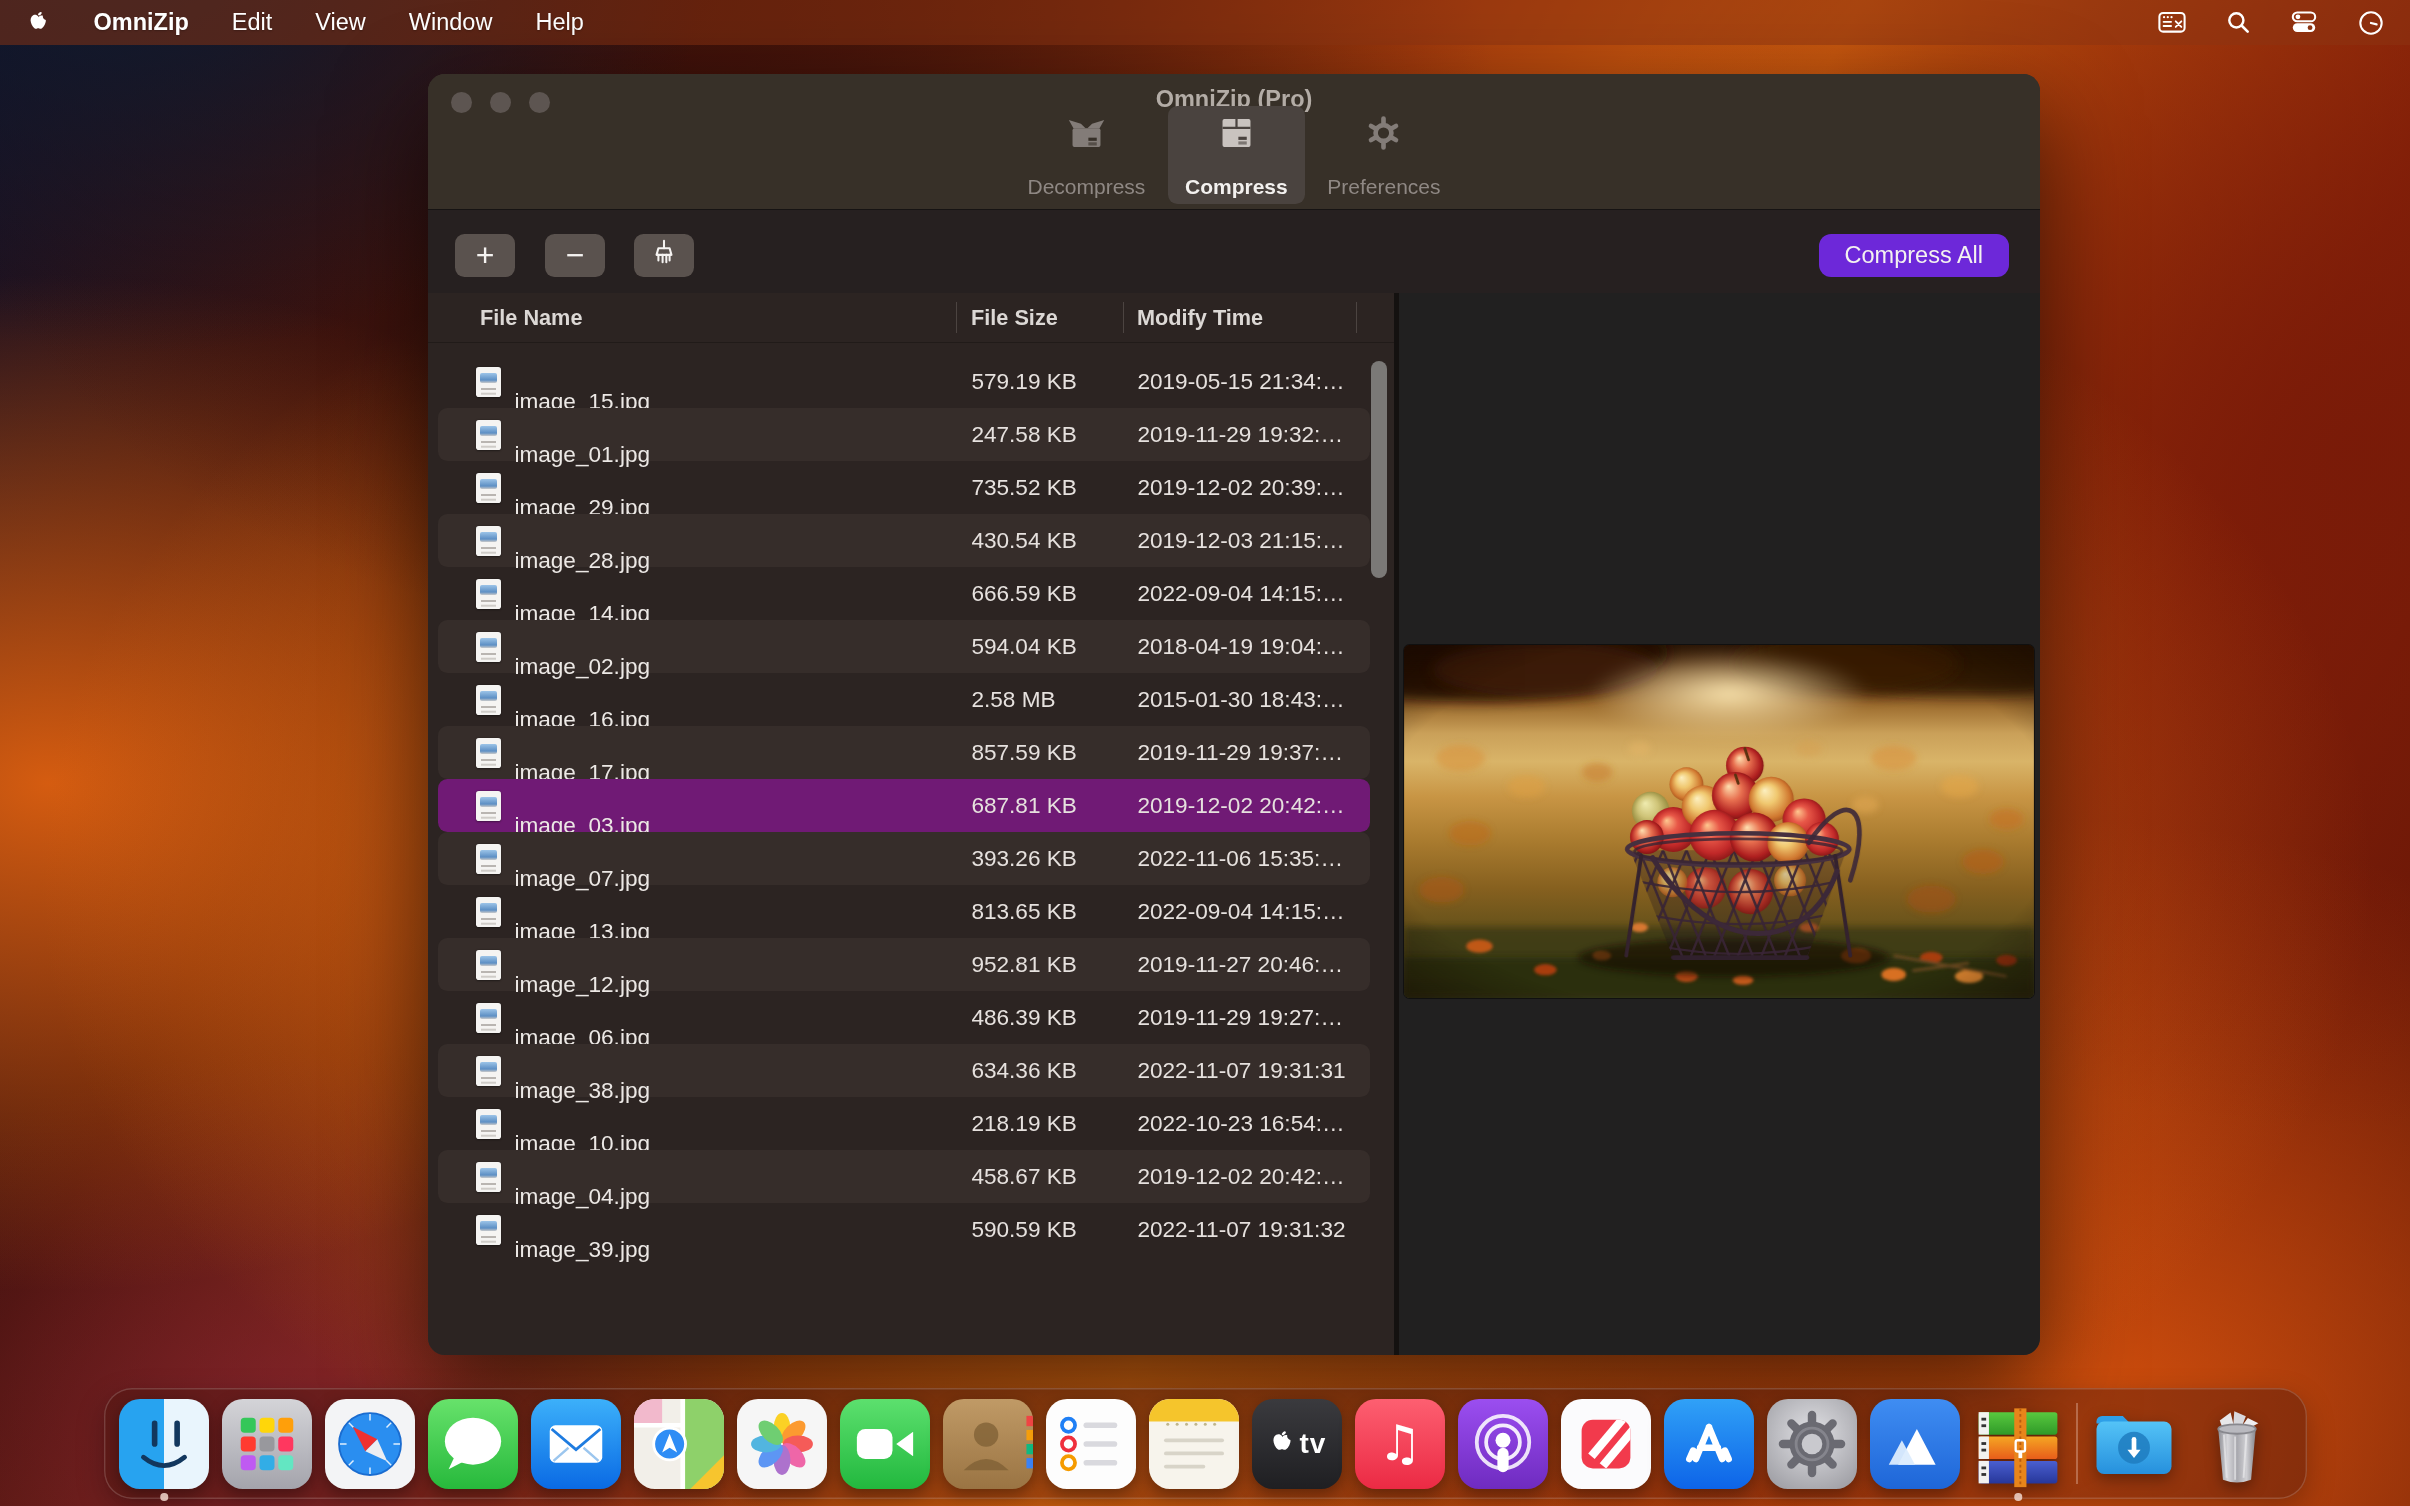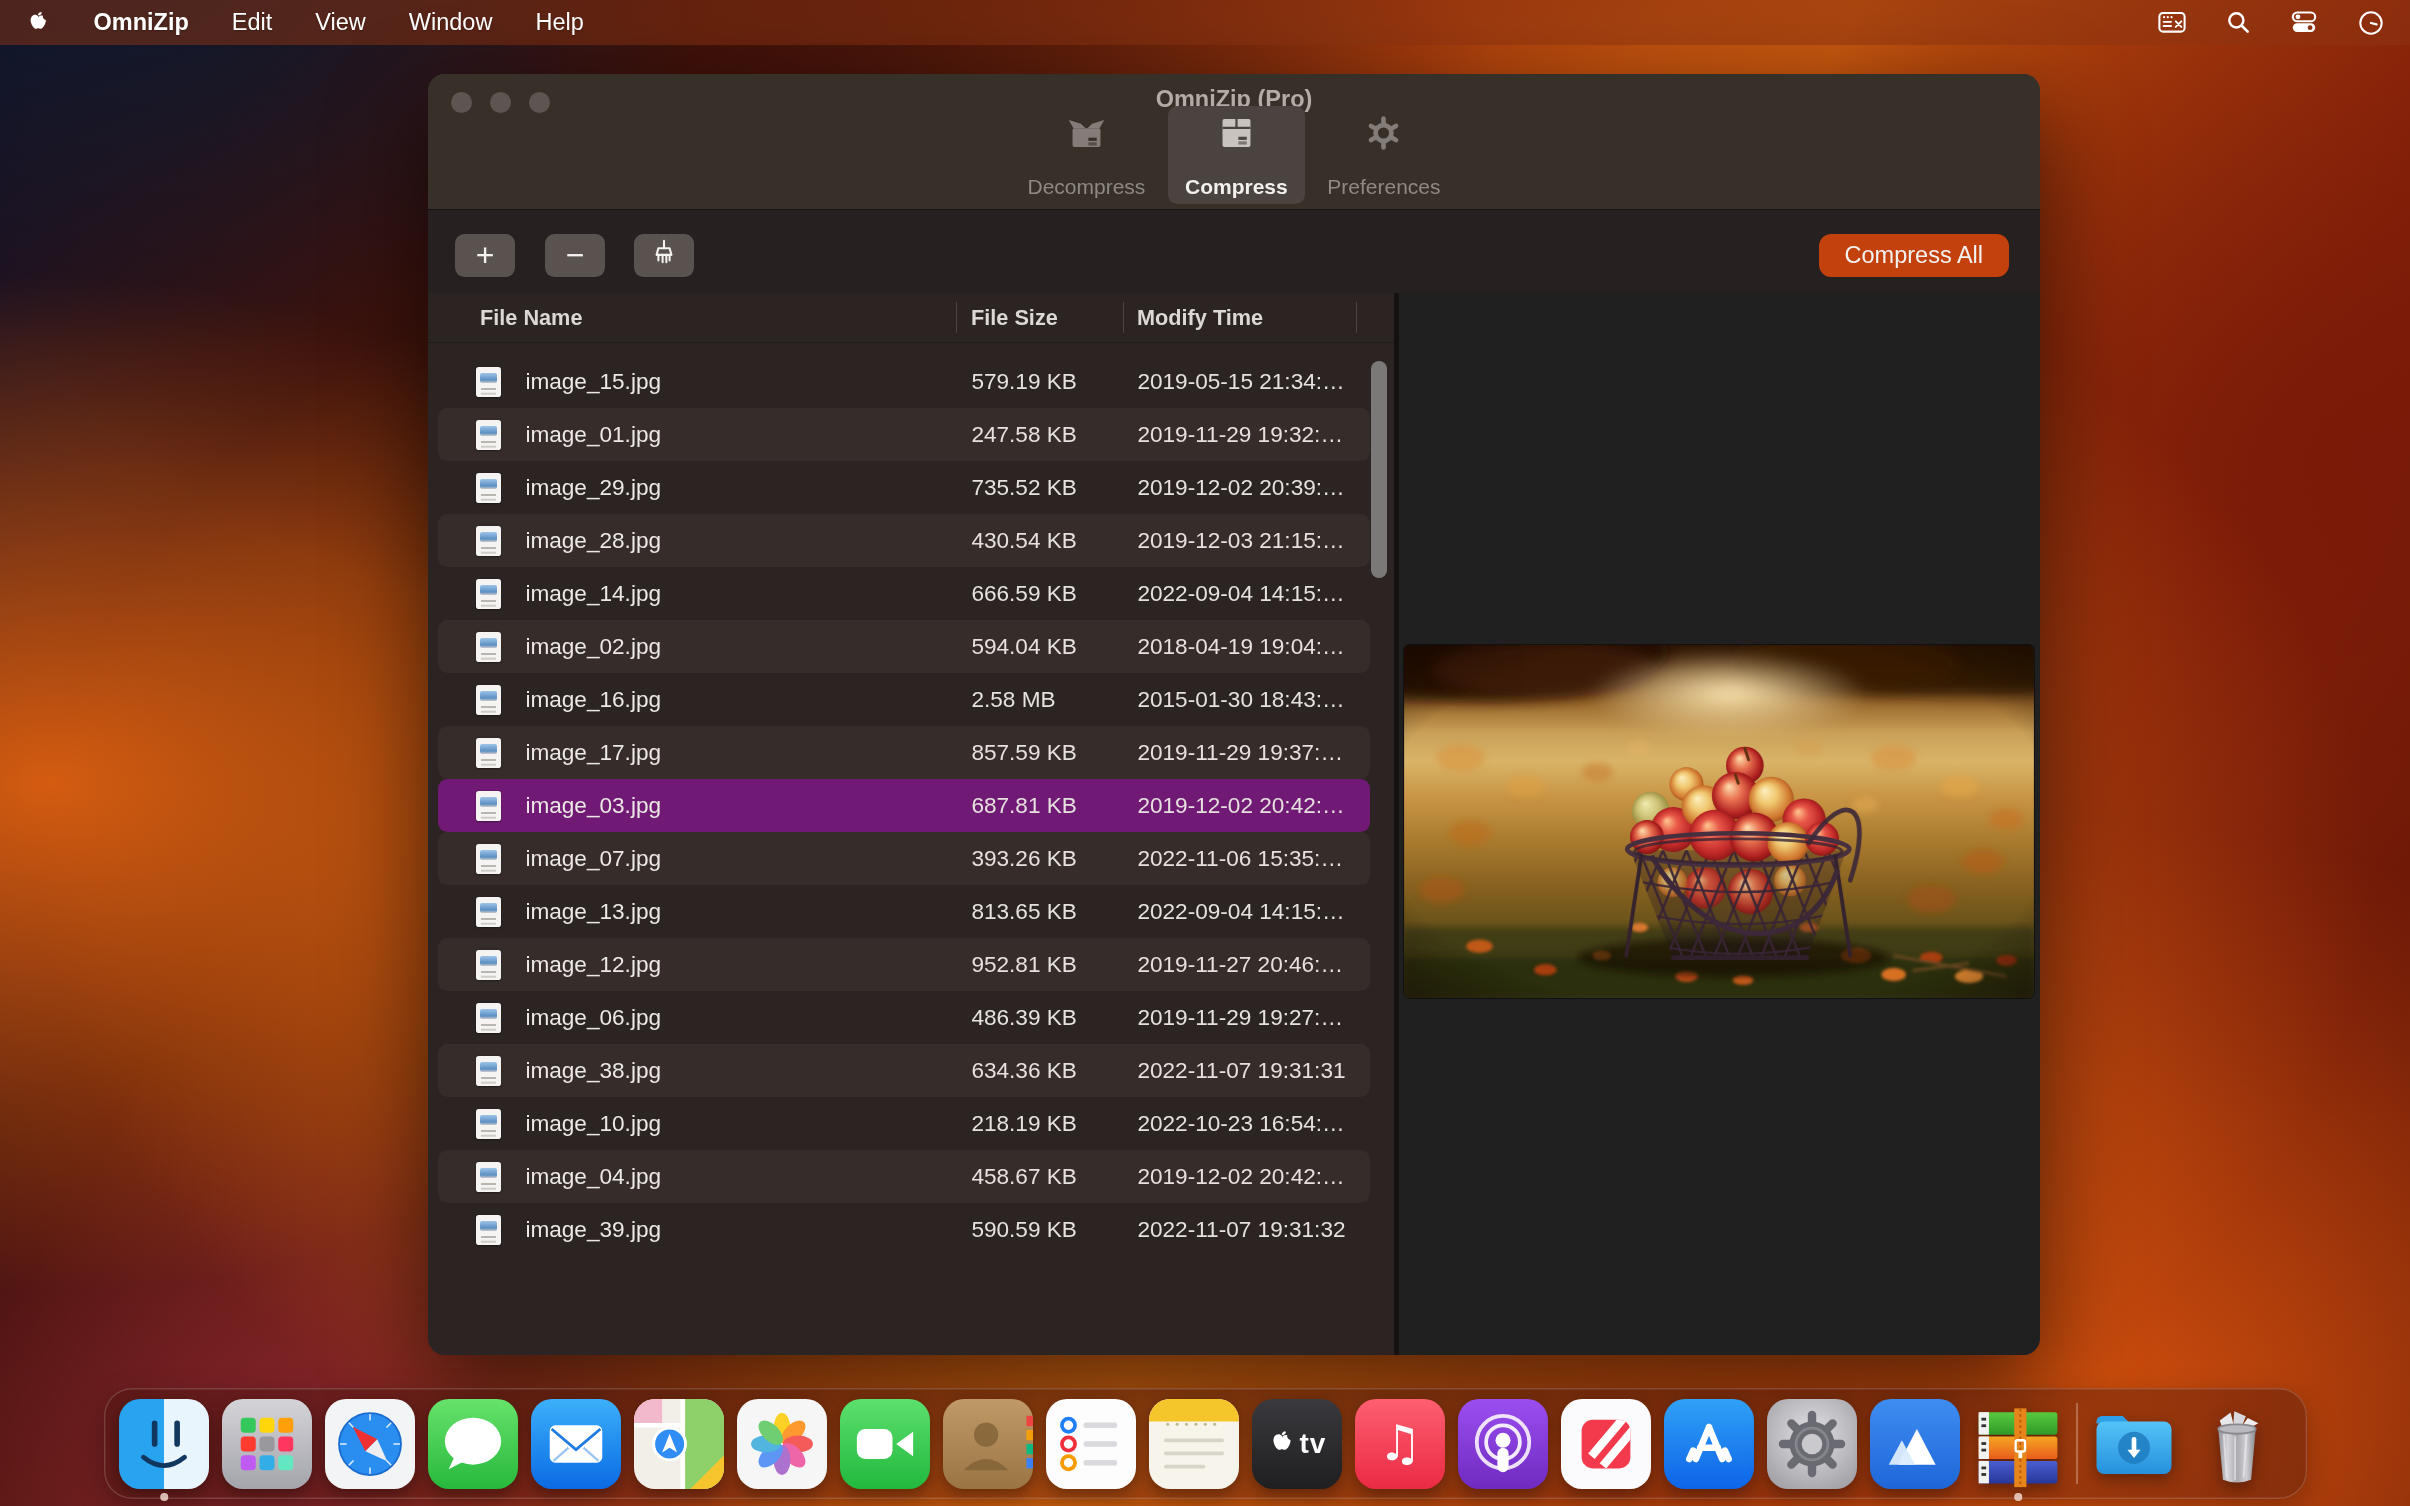--- a/index.html
+++ b/index.html
@@ -34,41 +34,41 @@
     color:#837c78;}
   .tab .tlabel{font-size:21px;color:#8f8884;margin-top:21px;}
   .tab.active{background:#4a433f;color:#c9c3bf;}
   .tab.active .tlabel{color:#f3f1ef;font-weight:600;}
   
   .toolbar{position:relative;height:83px;background:#262020;border-top:0.9px solid rgba(0,0,0,.4);}
   .tbtn{position:absolute;top:23.5px;width:60px;height:43px;border-radius:9.4px;background:#5a524e;
     color:#f5f3f1;font-size:32px;display:flex;align-items:center;justify-content:center;line-height:1;}
   .tbtn.add{left:27px}.tbtn.remove{left:117px}.tbtn.clear{left:206px}
   .compress-all{position:absolute;right:31px;top:23.5px;height:43px;padding:0 26px;border-radius:12.2px;
-    background:#c2410c;color:#f4f2f0;font-size:23.5px;display:flex;align-items:center;}
+    background:#6d28d9;color:#f4f2f0;font-size:23.5px;display:flex;align-items:center;}
   
   .content{position:relative;height:1063px;display:flex;}
   .list-panel{position:relative;width:966px;flex:none;background:#2c2422;}
   .thead{position:relative;height:49px;border-bottom:0.9px solid rgba(0,0,0,.25);}
   .th{position:absolute;top:50%;transform:translateY(-50%);font-size:21.7px;font-weight:600;color:#dcd8d5;}
   .th.c1{left:52px}.th.c2{left:543px}.th.c3{left:709px}
   .colsep{position:absolute;top:9.4px;bottom:9.4px;width:0.9px;background:#4c4441;}
   .colsep.s1{left:528px}.colsep.s2{left:695px}.colsep.s3{left:928px}
   .tbody{position:absolute;left:10.4px;top:62px;width:932px;}
   .row{position:relative;height:53px;border-radius:9.4px;}
   .row.alt{background:#362d2a;}
   .row.sel{background:#701a75;}
   .cell{position:absolute;top:50%;transform:translateY(-50%);white-space:nowrap;}
   .ficon{left:38px;width:24.5px;height:30px;background:#f5f4f2;border-radius:2.8px;
     box-shadow:0 0.9px 1.9px rgba(0,0,0,.4);}
   .ficon::before{content:"";position:absolute;left:3.8px;top:6.6px;width:17px;height:10.4px;border-radius:1.9px;
     background:linear-gradient(180deg,#9cc4e8 0%,#5d8fc4 70%,#c9c9c9 100%);}
   .ficon::after{content:"";position:absolute;left:4.7px;top:21px;width:15px;height:2.8px;background:#b9b5b1;
     box-shadow:0 4.7px 0 #cfccc8;}
-  .fname{left:87px;font-size:22.6px;color:#ece8e5;}
+  .fname{left:76px;font-size:22.6px;color:#ece8e5;margin-top:20px;}
   .fsize{left:533px;font-size:22.6px;color:#e6e1de;}
   .ftime{left:699px;font-size:22.6px;color:#e6e1de;}
   .scroll-thumb{position:absolute;right:6.6px;top:68px;width:16px;height:217px;border-radius:8.5px;background:#7b7977;}
   .vdivider{width:4.7px;flex:none;background:#141110;}
   .preview-panel{position:relative;flex:1;background:#212020;}
   .preview-img{position:absolute;left:5.6px;top:352px;width:630px;height:353px;border-radius:5.6px;
     overflow:hidden;box-shadow:0 0 0 0.9px rgba(0,0,0,.5);}
   
   .dock{position:absolute;left:104px;top:1388px;width:2203px;height:111px;border-radius:28px;
     background:rgba(70,20,14,.38);box-shadow:0 0 0 1.4px rgba(255,255,255,.17) inset,0 9.4px 28px rgba(0,0,0,.25);

